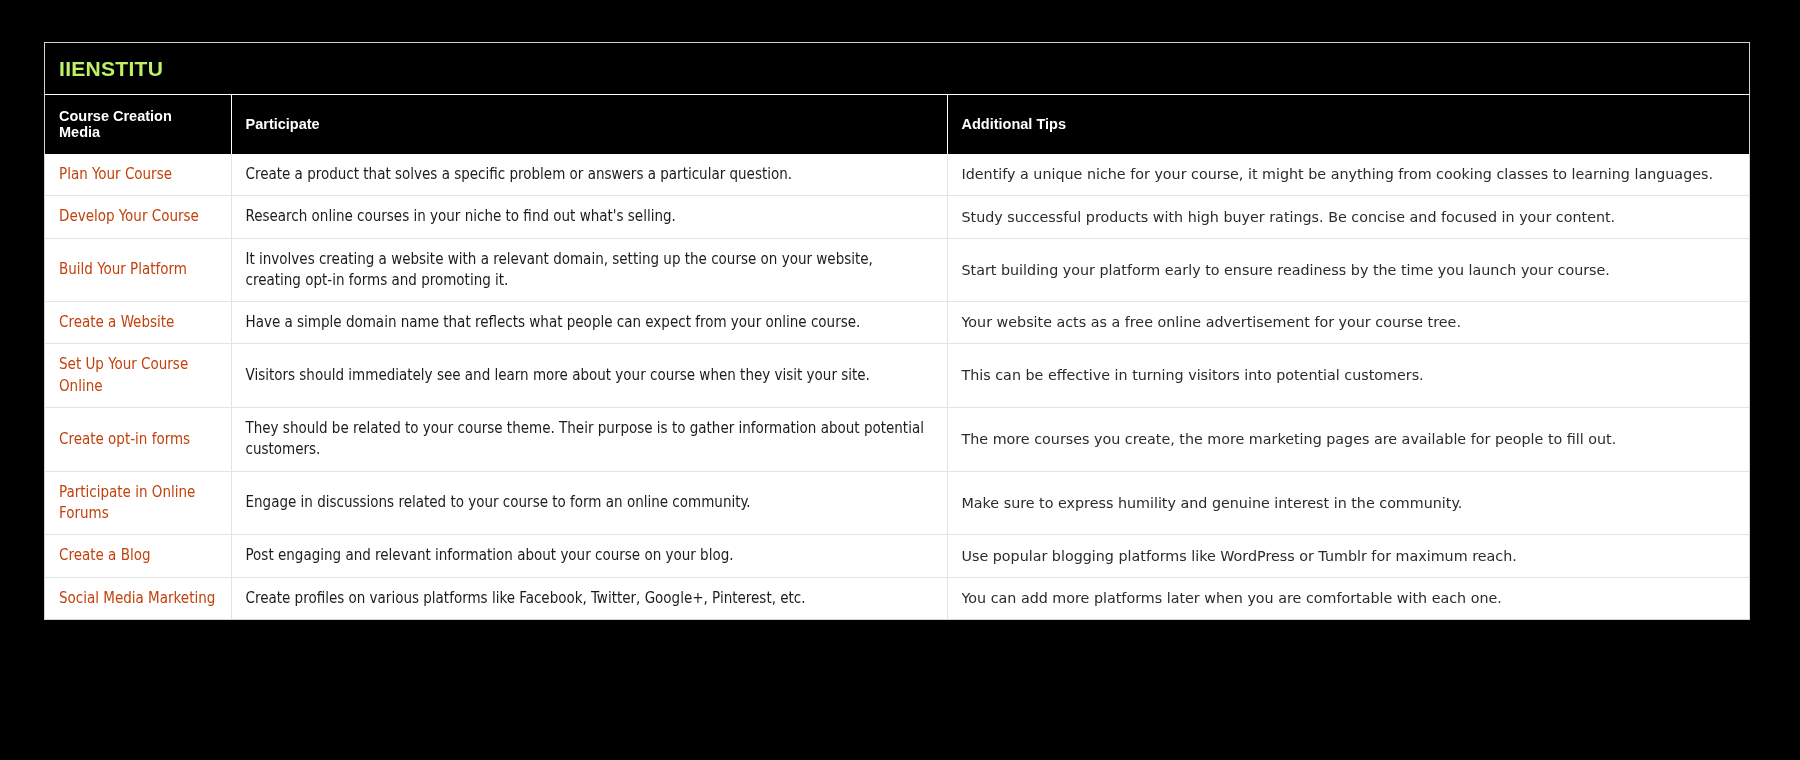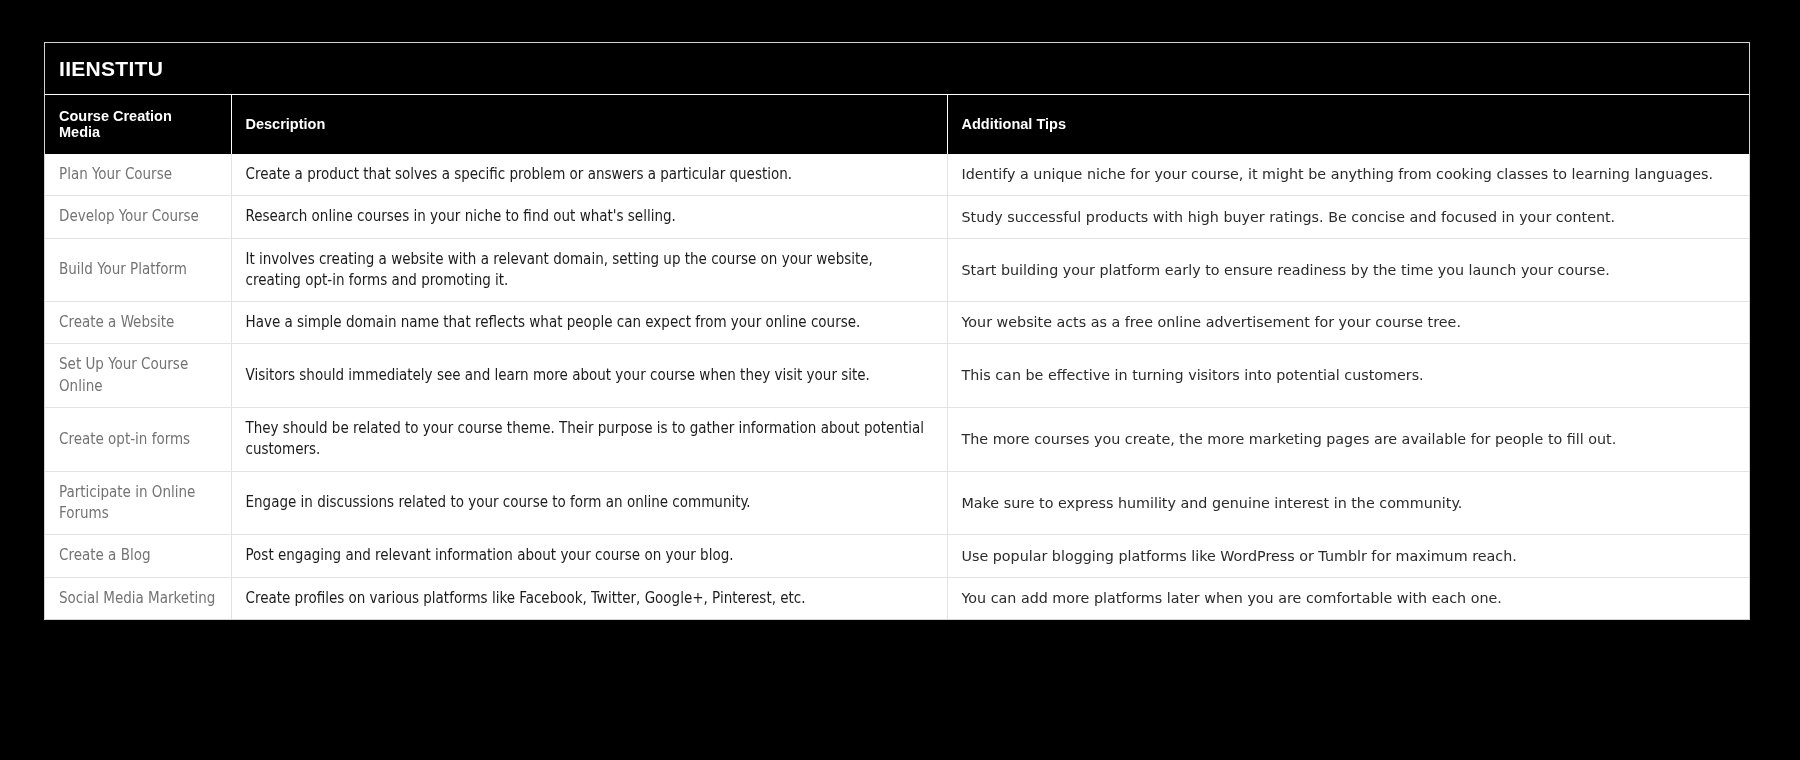--- a/index.html
+++ b/index.html
@@ -36,21 +36,21 @@
   .brand-bar {
     background: #000000;
     height: 52px;
     display: flex;
     align-items: center;
     padding: 0 0 0 14px;
     box-sizing: border-box;
     border-bottom: 1px solid #ffffff;
   }
   .brand-title {
-    color: #ffffff;
+    color: #bef264;
     font-size: 21px;
     font-weight: bold;
     letter-spacing: 0.3px;
     font-family: "Liberation Sans", sans-serif;
   }
 
   
   table.ct {
     border-collapse: collapse;
     width: 100%;
@@ -84,21 +84,21 @@
   }
   table.ct tbody td:last-child { border-right: none; }
 
   
   table.ct tbody td.col-step,
   table.ct tbody td.col-desc {
     font-family: "Liberation Sans Narrow", "DejaVu Sans Condensed", "Liberation Sans", sans-serif;
     font-stretch: condensed;
   }
   table.ct tbody td.col-step {
-    color: #737373;
+    color: #c2410c;
   }
   table.ct tbody td.col-desc {
     color: #1c1c1c;
     margin-left: 48px;
   }
   
   table.ct tbody td.col-tip {
     font-family: "DejaVu Sans", "Liberation Sans", sans-serif;
     font-size: 14.3px;
     color: #2b2b2b;
@@ -122,21 +122,21 @@
 
     <table class="ct">
       <colgroup>
         <col class="c1">
         <col class="c2">
         <col class="c3">
       </colgroup>
       <thead>
         <tr>
           <th>Course Creation Media</th>
-          <th>Description</th>
+          <th>Participate</th>
           <th>Additional Tips</th>
         </tr>
       </thead>
       <tbody id="table-body">
           <tr>
             <td class="col-step">Plan Your Course</td>
             <td class="col-desc">Create a product that solves a specific problem or answers a particular question.</td>
             <td class="col-tip">Identify a unique niche for your course, it might be anything from cooking classes to learning languages.</td>
           </tr>
           <tr>

